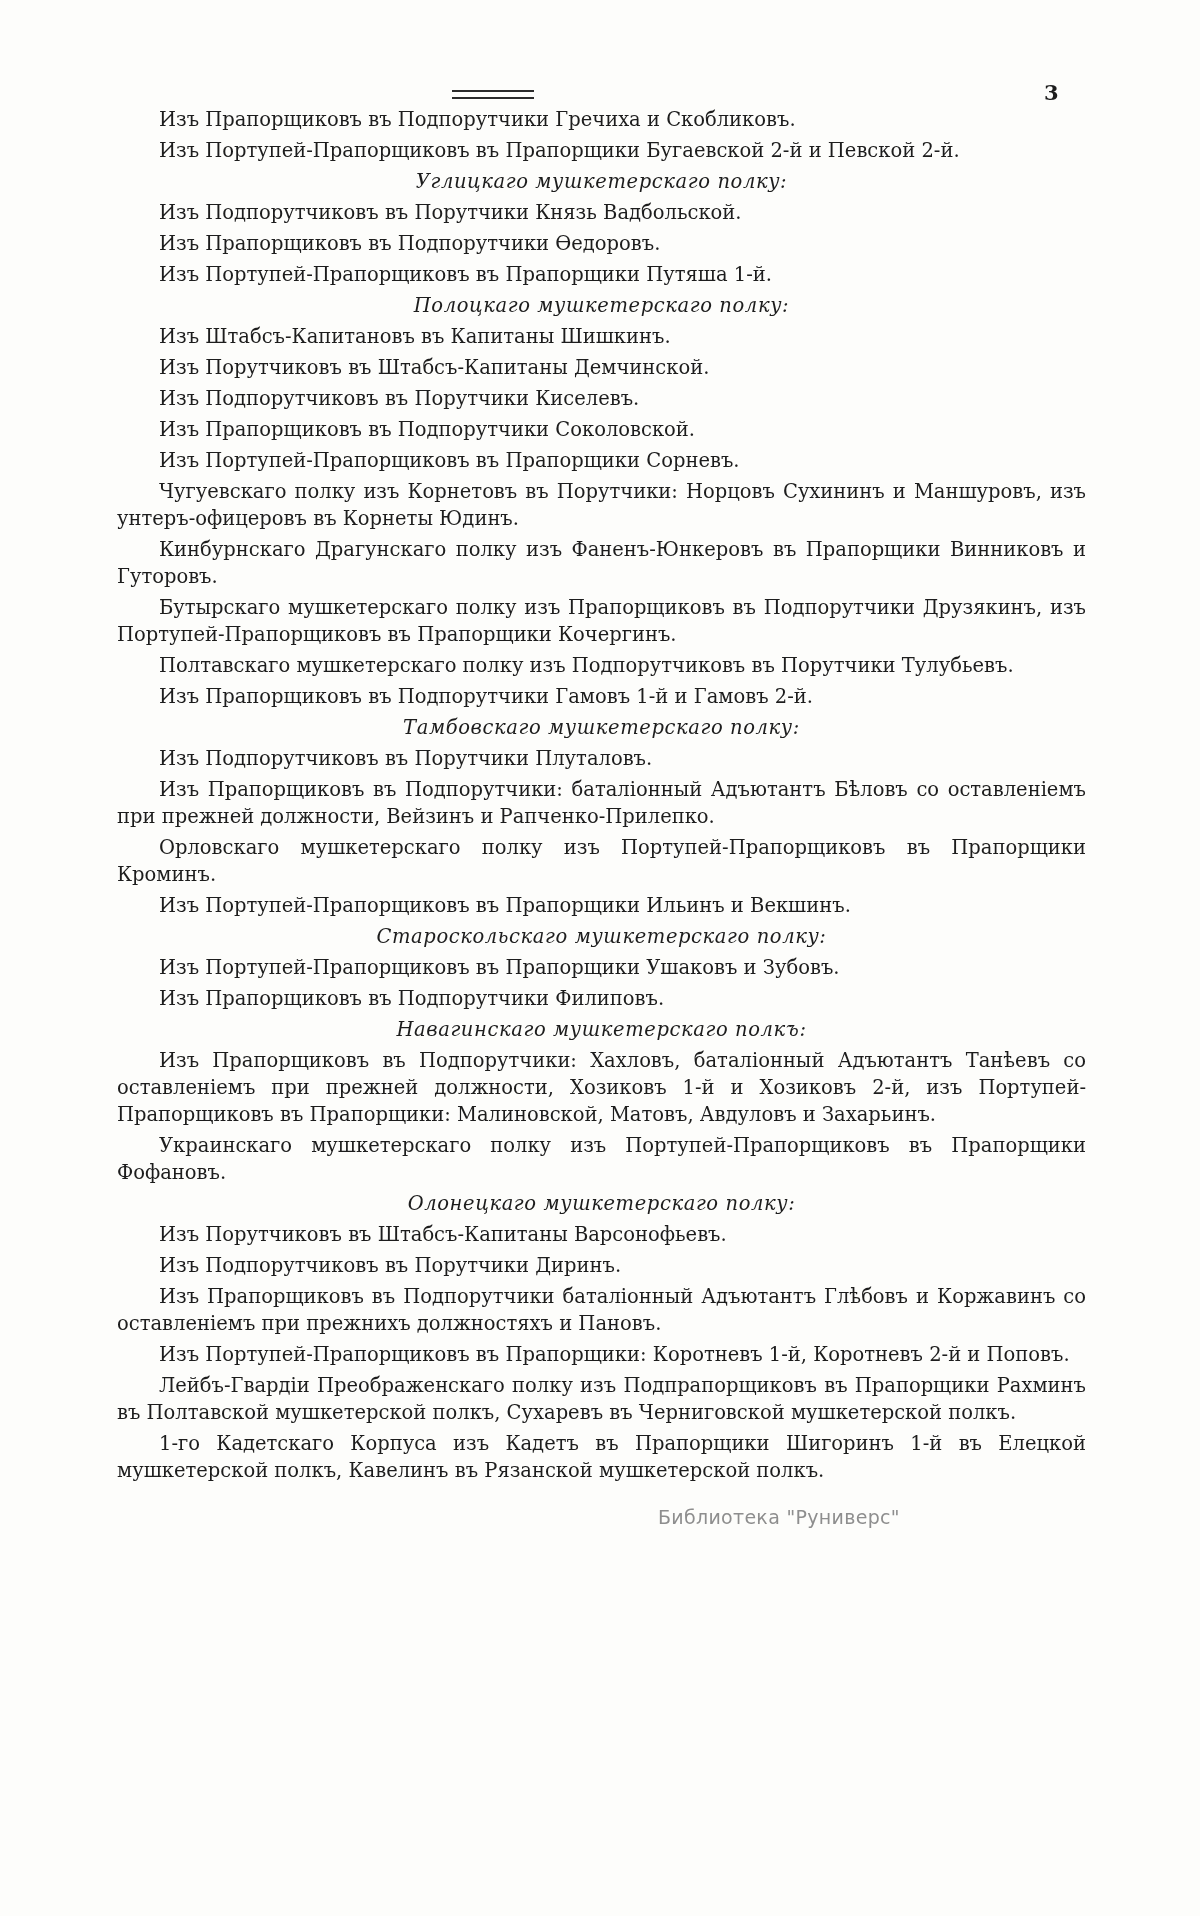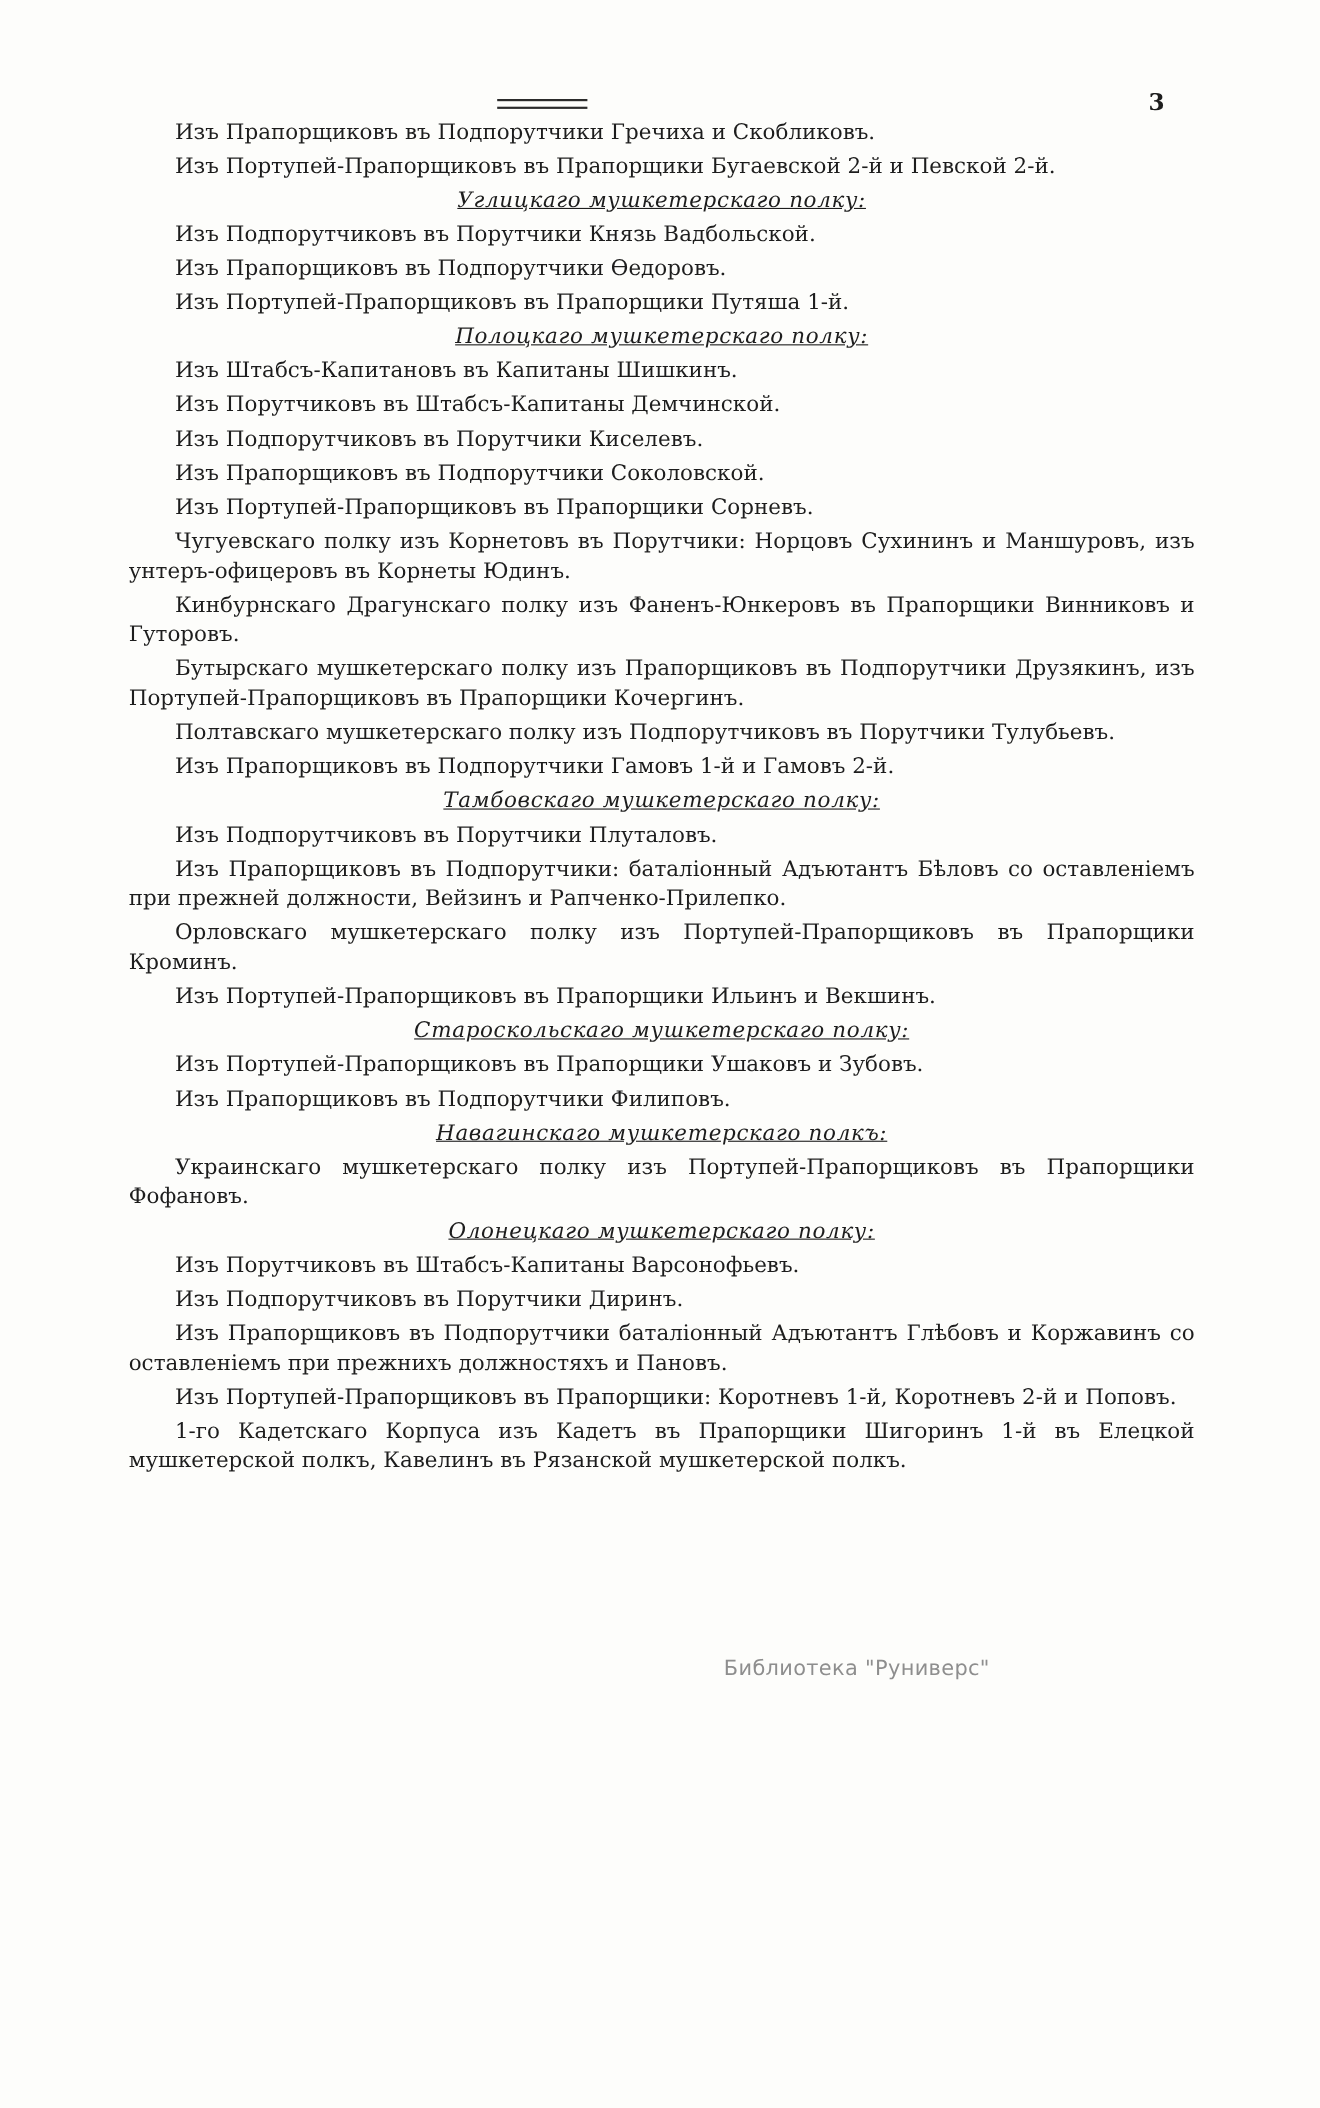--- a/index.html
+++ b/index.html
@@ -47,21 +47,20 @@
     text-indent: 42px;
   }
   .heading {
     margin: 3px 0;
     font-size: 19.5px;
     font-weight: normal;
     font-style: italic;
     text-align: center;
     text-indent: 0;
     letter-spacing: 0.6px;
-    text-decoration: underline;
   }
   .watermark {
     position: absolute;
     left: 658px;
     top: 1506px;
     font-family: "DejaVu Sans", sans-serif;
     font-size: 19px;
     color: #8e8e8e;
     letter-spacing: 0.3px;
   }
@@ -95,24 +94,26 @@
     <p class="para">Изъ Прапорщиковъ въ Подпорутчики Гамовъ 1-й и Гамовъ 2-й.</p>
     <h2 class="heading">Тамбовскаго мушкетерскаго полку:</h2>
     <p class="para">Изъ Подпорутчиковъ въ Порутчики Плуталовъ.</p>
     <p class="para">Изъ Прапорщиковъ въ Подпорутчики: баталіонный Адъютантъ Бѣловъ со оставленіемъ при прежней должности, Вейзинъ и Рапченко-Прилепко.</p>
     <p class="para">Орловскаго мушкетерскаго полку изъ Портупей-Прапорщиковъ въ Прапорщики Кроминъ.</p>
     <p class="para">Изъ Портупей-Прапорщиковъ въ Прапорщики Ильинъ и Векшинъ.</p>
     <h2 class="heading">Староскольскаго мушкетерскаго полку:</h2>
     <p class="para">Изъ Портупей-Прапорщиковъ въ Прапорщики Ушаковъ и Зубовъ.</p>
     <p class="para">Изъ Прапорщиковъ въ Подпорутчики Филиповъ.</p>
     <h2 class="heading">Навагинскаго мушкетерскаго полкъ:</h2>
+    <p class="para">Изъ Прапорщиковъ въ Подпорутчики: Хахловъ, баталіонный Адъютантъ Танѣевъ со оставленіемъ при прежней должности, Хозиковъ 1-й и Хозиковъ 2-й, изъ Портупей-Прапорщиковъ въ Прапорщики: Малиновской, Матовъ, Авдуловъ и Захарьинъ.</p>
     <p class="para">Украинскаго мушкетерскаго полку изъ Портупей-Прапорщиковъ въ Прапорщики Фофановъ.</p>
     <h2 class="heading">Олонецкаго мушкетерскаго полку:</h2>
     <p class="para">Изъ Порутчиковъ въ Штабсъ-Капитаны Варсонофьевъ.</p>
     <p class="para">Изъ Подпорутчиковъ въ Порутчики Диринъ.</p>
     <p class="para">Изъ Прапорщиковъ въ Подпорутчики баталіонный Адъютантъ Глѣбовъ и Коржавинъ со оставленіемъ при прежнихъ должностяхъ и Пановъ.</p>
     <p class="para">Изъ Портупей-Прапорщиковъ въ Прапорщики: Коротневъ 1-й, Коротневъ 2-й и Поповъ.</p>
+    <p class="para">Лейбъ-Гвардіи Преображенскаго полку изъ Подпрапорщиковъ въ Прапорщики Рахминъ въ Полтавской мушкетерской полкъ, Сухаревъ въ Черниговской мушкетерской полкъ.</p>
     <p class="para">1-го Кадетскаго Корпуса изъ Кадетъ въ Прапорщики Шигоринъ 1-й въ Елецкой мушкетерской полкъ, Кавелинъ въ Рязанской мушкетерской полкъ.</p>
   </div>
 
   <div class="watermark">Библиотека "Руниверс"</div>
 
 </div>
 
 </body></html>

